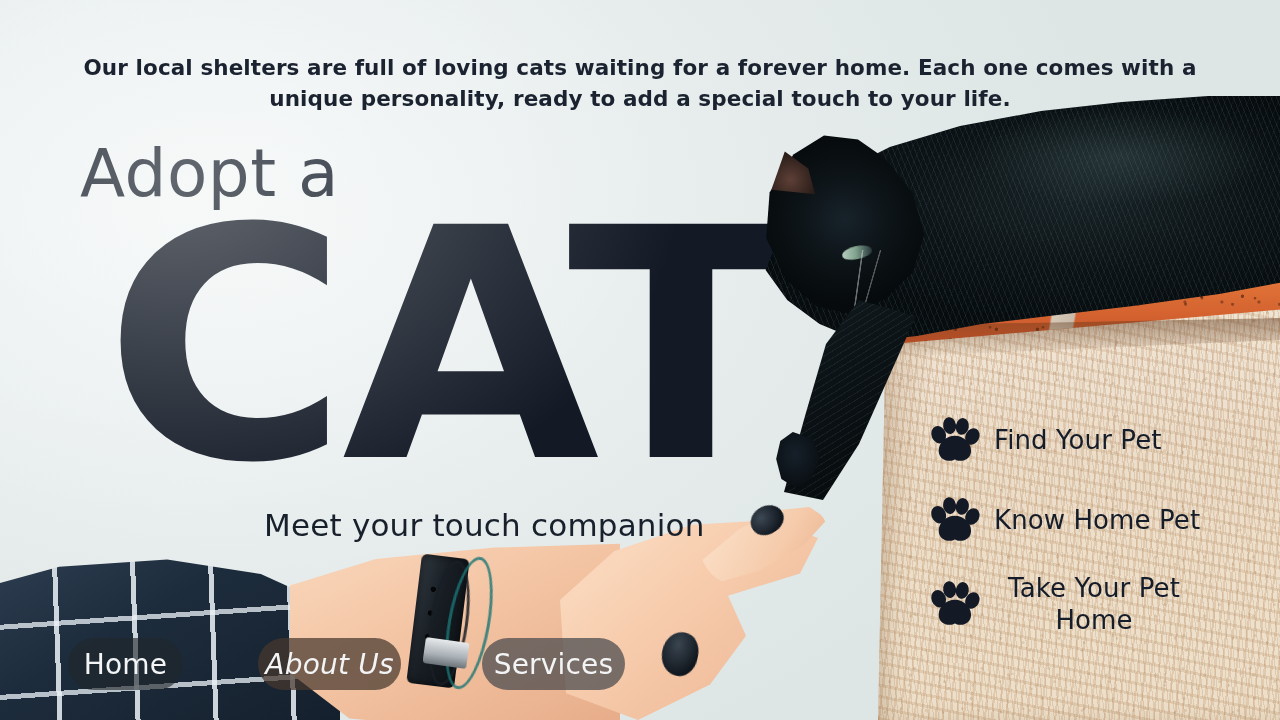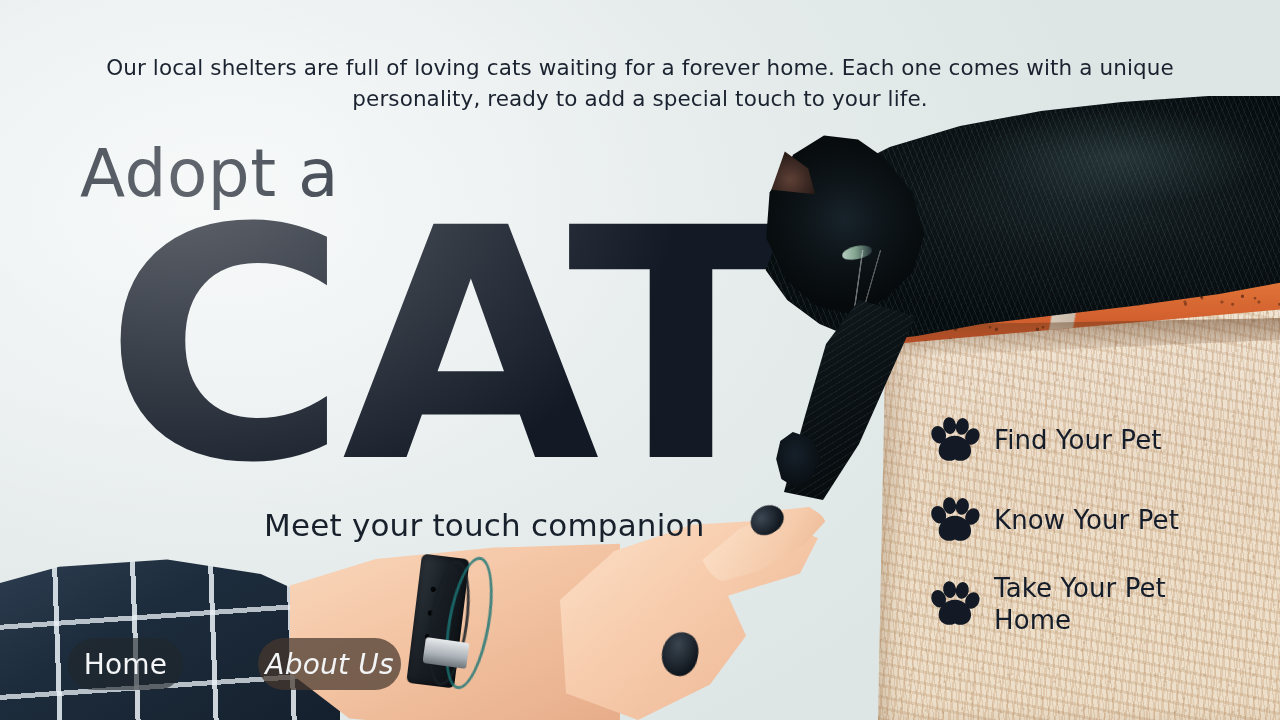--- a/index.html
+++ b/index.html
@@ -262,21 +262,21 @@
   #light-sweep{
     left:0; top:0; width:1280px; height:720px;
     background: radial-gradient(ellipse 720px 520px at 14% 24%, rgba(255,255,255,.34), rgba(255,255,255,0) 70%);
     pointer-events:none;
   }
 
   
   #intro{
     position:absolute; left:78px; top:52px; width:1124px;
     text-align:center;
-    font-size:21.5px; line-height:31px; font-weight:400;
+    font-size:21.5px; line-height:31px; font-weight:700;
     letter-spacing:.1px;
     color:#1b2330;
   }
   #adopt-a{
     position:absolute; left:80px; top:138px;
     font-size:66px; line-height:72px; font-weight:400;
     letter-spacing:.5px;
     color:#121a26;
   }
   #cat-word{
@@ -304,21 +304,21 @@
   .feature{
     display:flex; align-items:center; gap:12px;
     margin-bottom:24px;
   }
   .feature:last-child{ margin-bottom:0; }
   .paw{ flex:0 0 auto; width:56px; height:56px; }
   .feature-label{
     font-size:26px; line-height:32px; font-weight:400;
     color:#151d2a; letter-spacing:.1px;
   }
-  .feature-3 .feature-label{ max-width:200px; }
+  .feature-3 .feature-label{ max-width:200px; text-align:center; }
 
   
   #nav{
     position:absolute; left:0; top:638px; width:1064px; height:52px;
   }
   .nav-btn{
     position:absolute; top:0; height:52px;
     display:flex; align-items:center; justify-content:center;
     border-radius:26px;
     color:#f2f4f5;
@@ -388,34 +388,35 @@
     </div>
 
     <div class="feature feature-2">
       <svg class="paw" viewBox="0 0 64 64">
         <ellipse cx="14.5" cy="26" rx="8.2" ry="10.2" fill="#131a26" transform="rotate(-22 14.5 26)"></ellipse>
         <ellipse cx="27" cy="15.5" rx="7.4" ry="9.6" fill="#131a26" transform="rotate(-8 27 15.5)"></ellipse>
         <ellipse cx="41.5" cy="16.5" rx="7.4" ry="9.6" fill="#131a26" transform="rotate(10 41.5 16.5)"></ellipse>
         <ellipse cx="53" cy="28" rx="7.8" ry="9.8" fill="#131a26" transform="rotate(26 53 28)"></ellipse>
         <path d="M33 27c10 0 18.5 8 18.5 17.2 0 7.2-5.6 11.6-12.4 11.6-4 0-5.1-1.6-6.1-1.6s-2.1 1.6-6.1 1.6c-6.8 0-12.4-4.4-12.4-11.6C14.5 35 23 27 33 27z" fill="#131a26"></path>
       </svg>
-      <span class="feature-label">Know Your Pet</span>
+      <span class="feature-label">Know Home Pet</span>
     </div>
 
     <div class="feature feature-3">
       <svg class="paw" viewBox="0 0 64 64">
         <ellipse cx="14.5" cy="26" rx="8.2" ry="10.2" fill="#131a26" transform="rotate(-22 14.5 26)"></ellipse>
         <ellipse cx="27" cy="15.5" rx="7.4" ry="9.6" fill="#131a26" transform="rotate(-8 27 15.5)"></ellipse>
         <ellipse cx="41.5" cy="16.5" rx="7.4" ry="9.6" fill="#131a26" transform="rotate(10 41.5 16.5)"></ellipse>
         <ellipse cx="53" cy="28" rx="7.8" ry="9.8" fill="#131a26" transform="rotate(26 53 28)"></ellipse>
         <path d="M33 27c10 0 18.5 8 18.5 17.2 0 7.2-5.6 11.6-12.4 11.6-4 0-5.1-1.6-6.1-1.6s-2.1 1.6-6.1 1.6c-6.8 0-12.4-4.4-12.4-11.6C14.5 35 23 27 33 27z" fill="#131a26"></path>
       </svg>
       <span class="feature-label">Take Your Pet Home</span>
     </div>
 
   </div>
 
   <nav id="nav">
     <button class="nav-btn" id="nav-home">Home</button>
     <button class="nav-btn" id="nav-about">About Us</button>
+    <button class="nav-btn" id="nav-services">Services</button>
   </nav>
 
 </div>
 
 </body></html>

